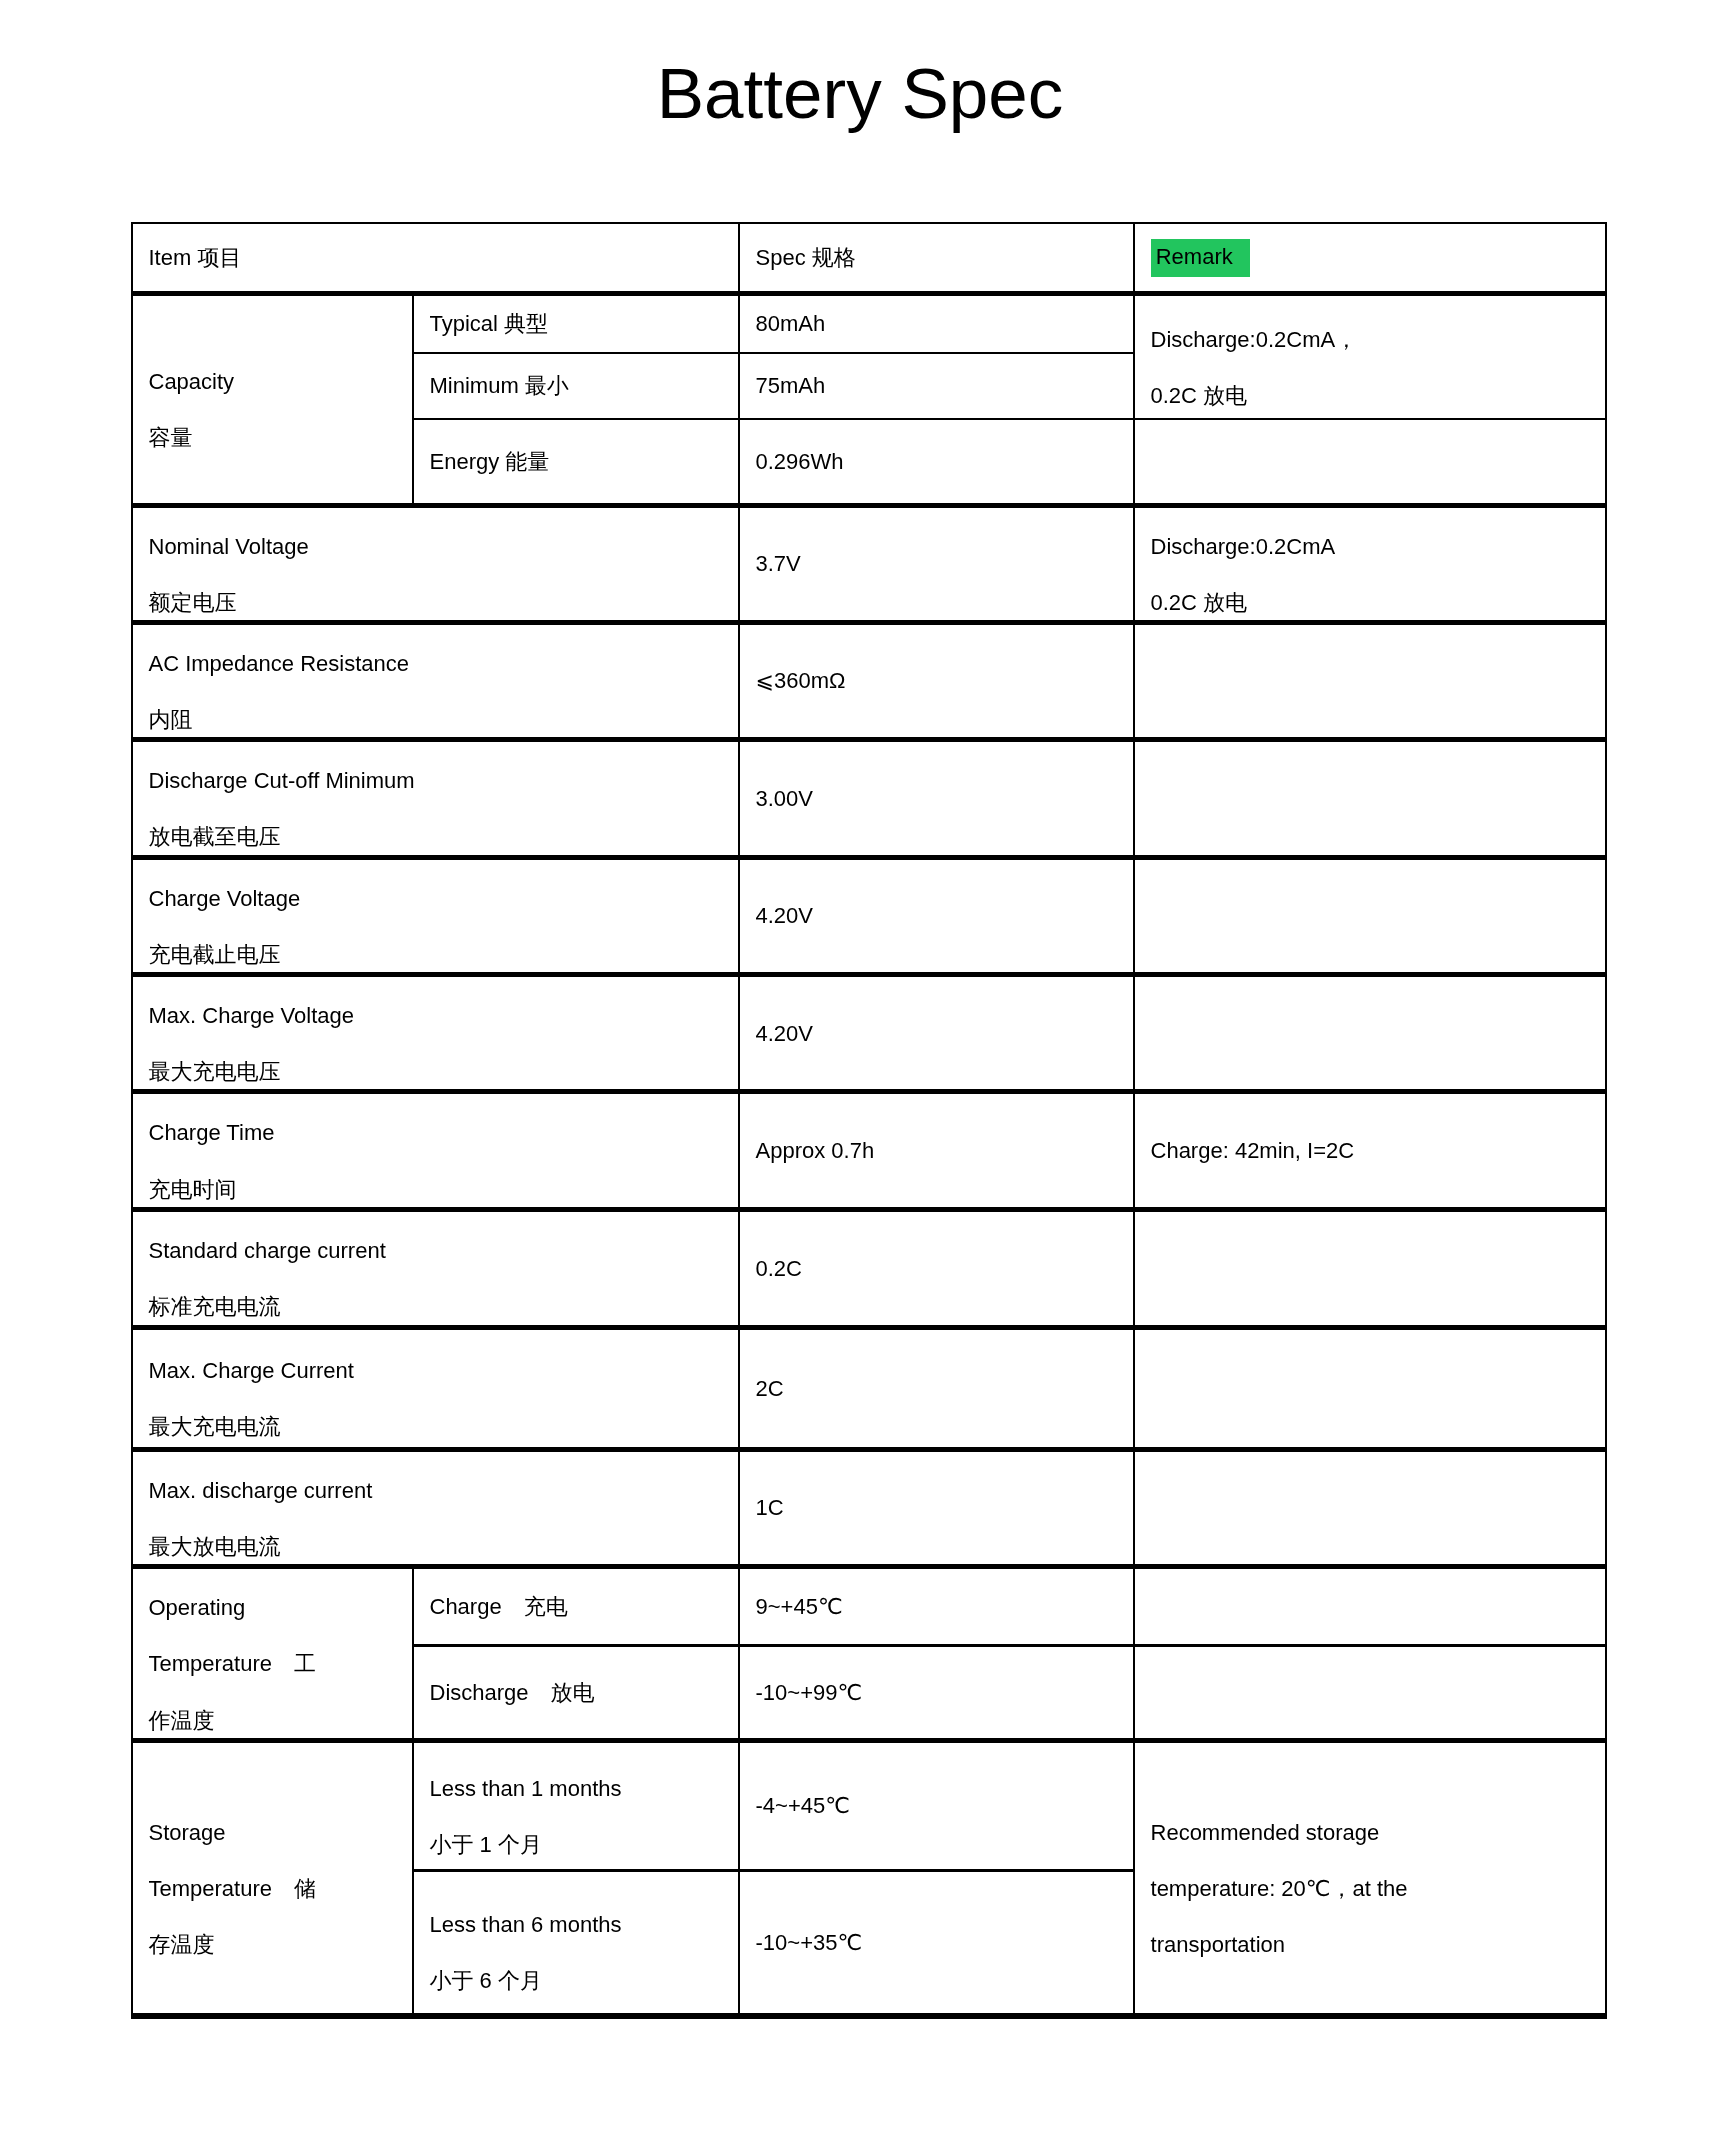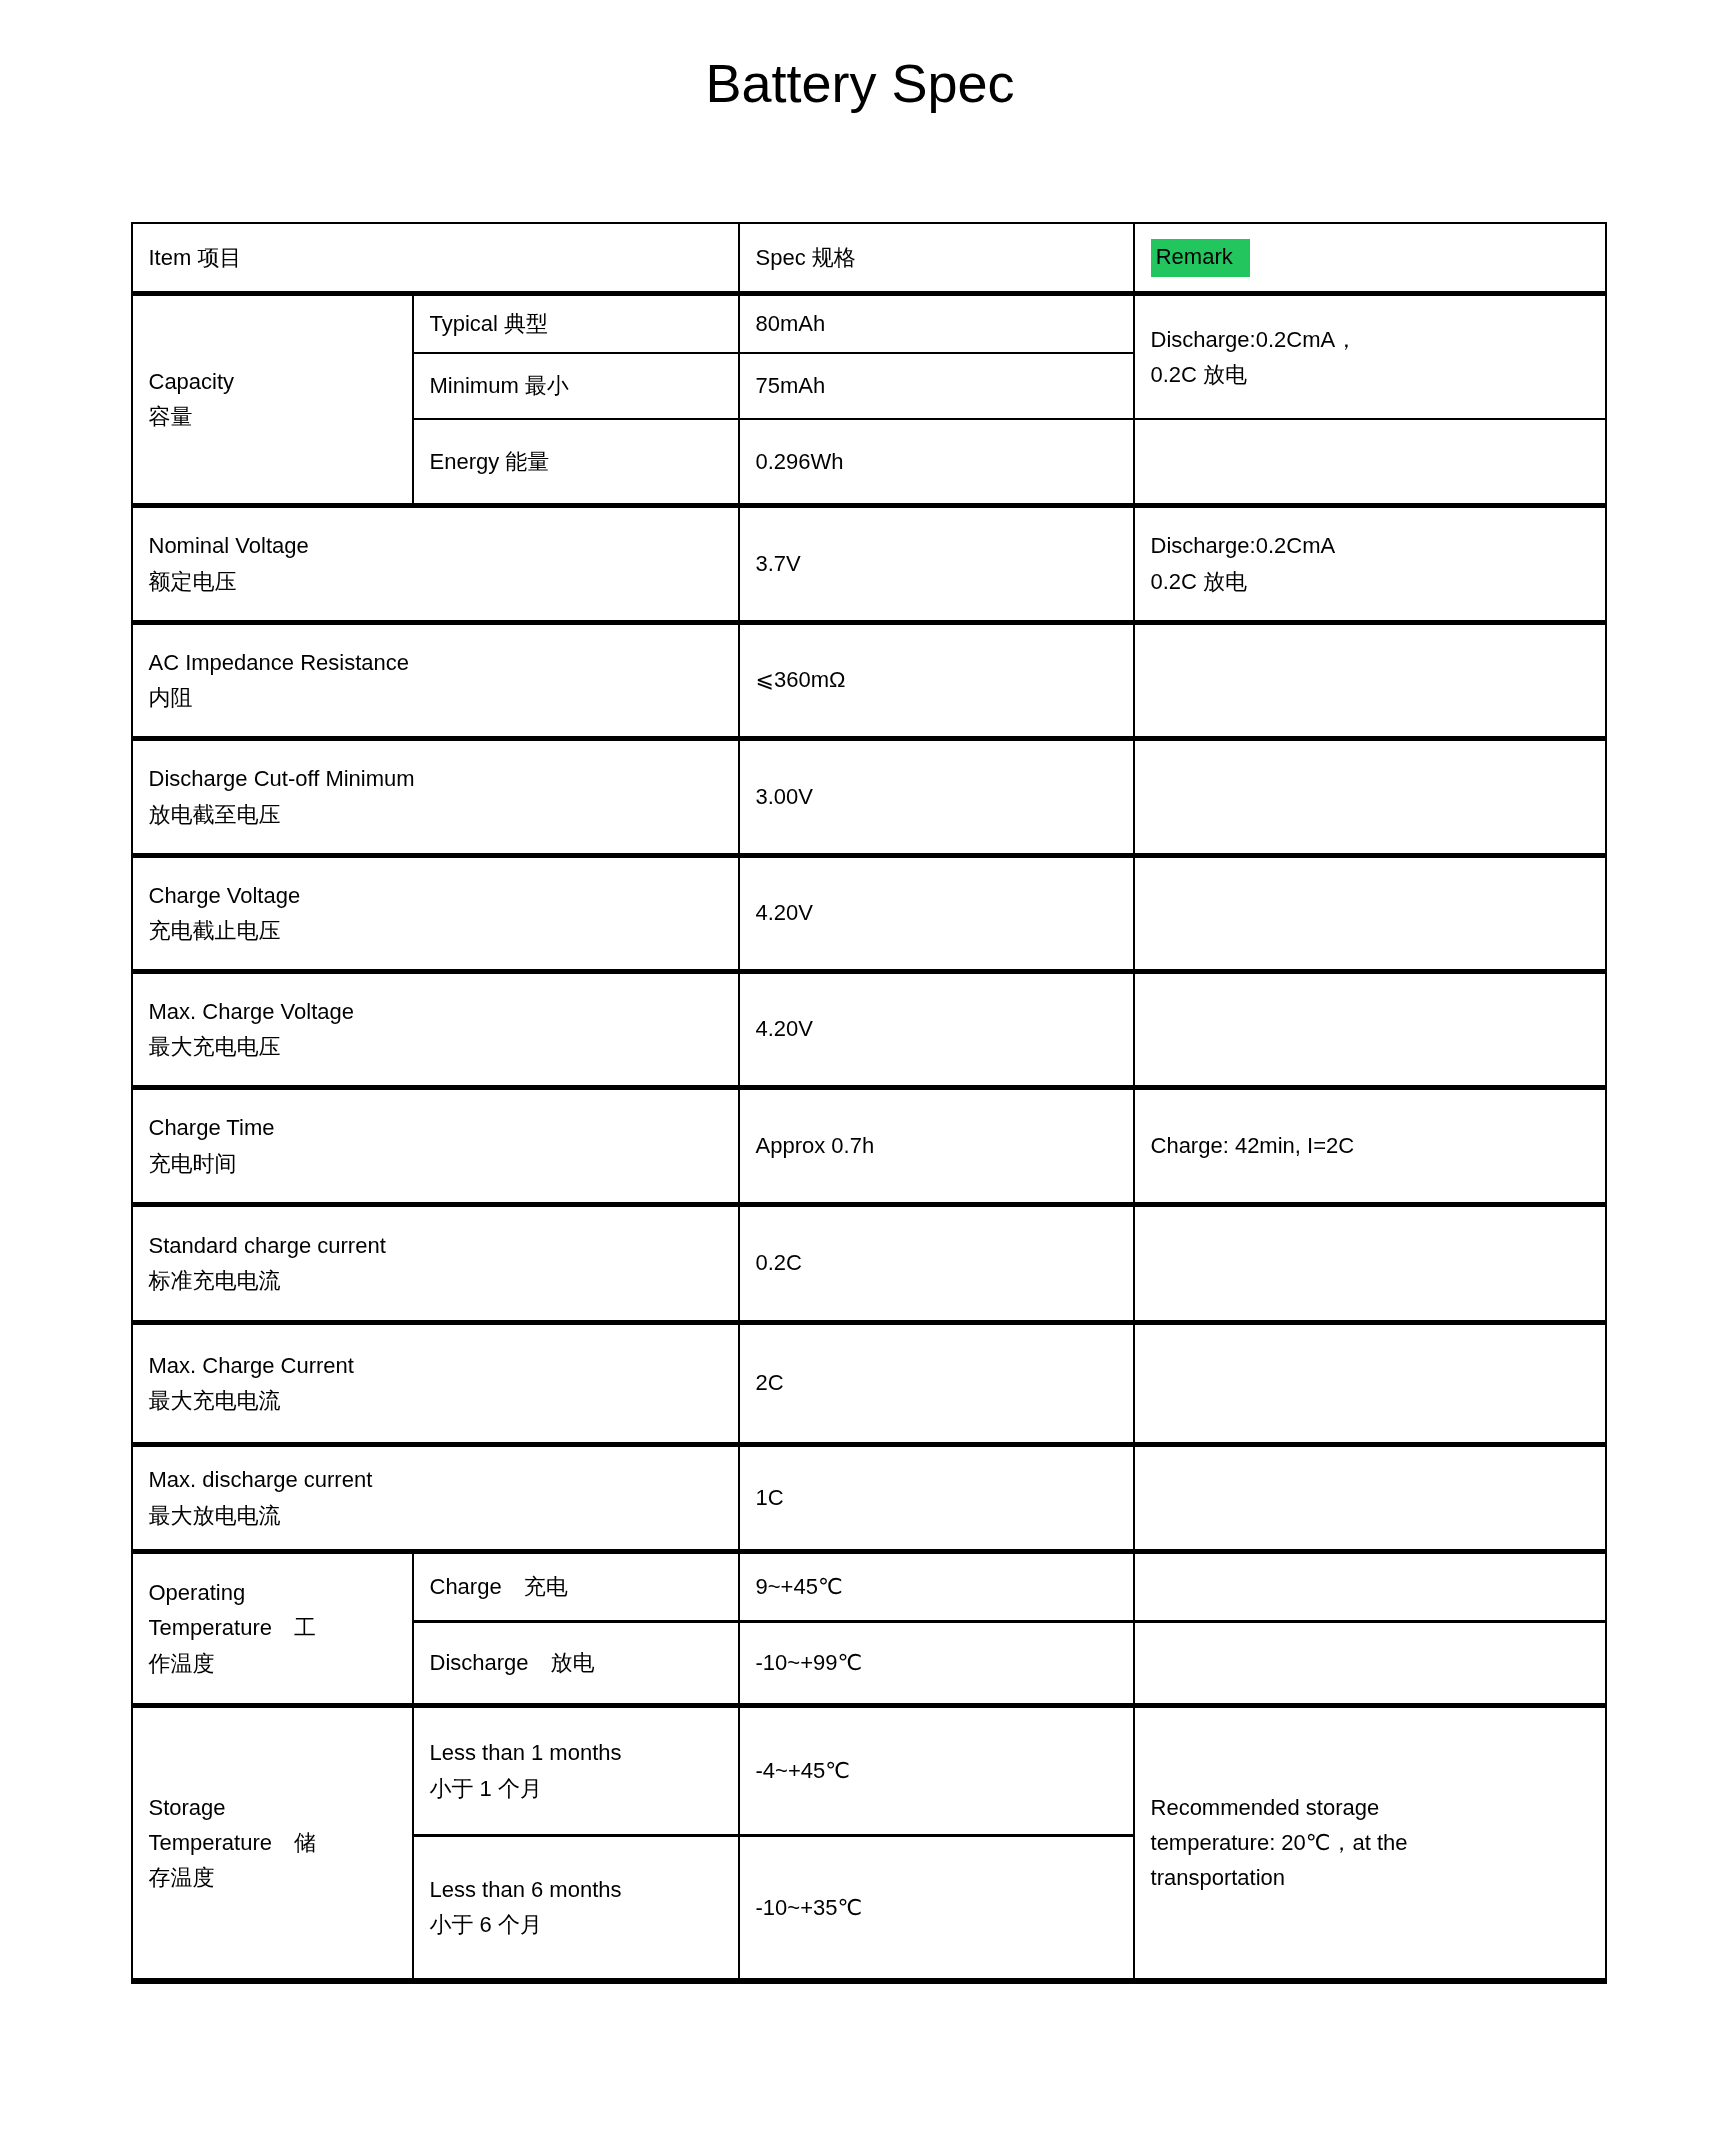--- a/index.html
+++ b/index.html
@@ -18,21 +18,21 @@
     height: 2151px;
     background: #ffffff;
     overflow: hidden;
   }
   .page-title {
     position: absolute;
     top: 51px;
     left: 0;
     width: 1720px;
     text-align: center;
-    font-size: 54px;
+    font-size: 71px;
     font-weight: 400;
     letter-spacing: 0px;
     line-height: 1.2;
   }
   table.spec-table {
     position: absolute;
     left: 131px;
     top: 222px;
     width: 1474px;
     border-collapse: collapse;
@@ -53,21 +53,21 @@
   }
   .spec-table thead th {
     border-bottom-width: 5.2px;
   }
   tr.sect > td { border-top-width: 5.2px; }
   tr.mid  > td { border-top-width: 3.6px; }
   .hl {
     background: #22c55e;
     padding: 5.2px 17.5px 7.2px 5.2px;
   }
-  .line { display: block; }
+  .line { display: block; margin-top: 21px; }
 </style>
 </head>
 <body>
 
 <div class="page">
 
   <div class="page-title">Battery Spec</div>
 
   <table class="spec-table">
     <colgroup>

